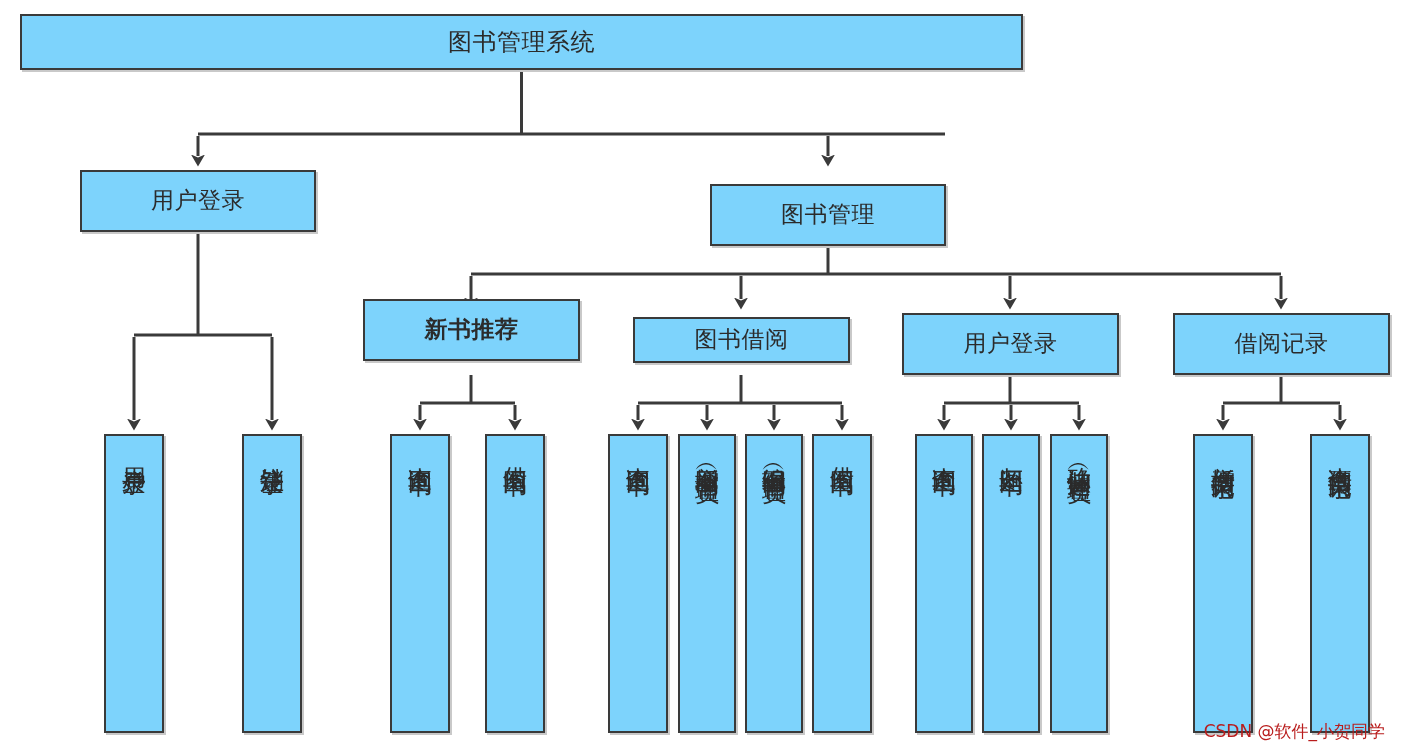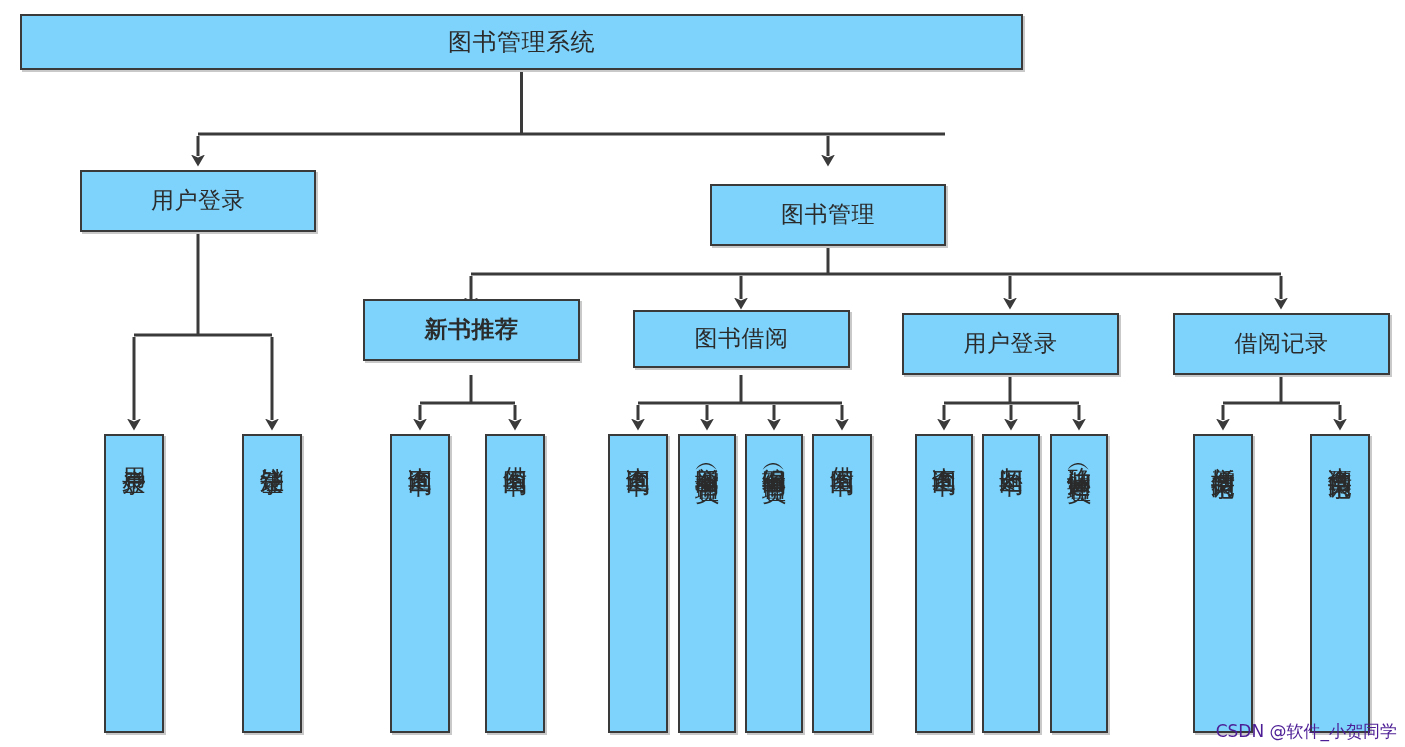--- a/index.html
+++ b/index.html
@@ -55,24 +55,24 @@
   .node.vertical .label {
     writing-mode: vertical-rl;
     text-orientation: upright;
     font-size: 24px;
     letter-spacing: 2px;
     line-height: 1;
   }
   .node.root .label { font-size: 24px; }
   .watermark {
     position: absolute;
-    right: 8px;
+    right: 20px;
     bottom: 4px;
     font-size: 17px;
-    color: #4c1d95;
+    color: #b91c1c;
     z-index: 5;
     white-space: nowrap;
     font-family: "DejaVu Sans", "Liberation Sans", sans-serif;
   }
 </style>
 </head>
 <body>
 
 <div id="canvas">
 
@@ -133,21 +133,21 @@
   <div class="node horizontal" style="left:80px;top:170px;width:236px;height:62px;">
     <span class="label">用户登录</span>
   </div>
   <div class="node horizontal" style="left:710px;top:184px;width:236px;height:62px;">
     <span class="label">图书管理</span>
   </div>
 
   <div class="node horizontal" style="left:363px;top:299px;width:217px;height:62px;font-weight:bold;">
     <span class="label">新书推荐</span>
   </div>
-  <div class="node horizontal" style="left:633px;top:310px;width:217px;height:58px;">
+  <div class="node horizontal" style="left:633px;top:317px;width:217px;height:46px;">
     <span class="label">图书借阅</span>
   </div>
   <div class="node horizontal" style="left:902px;top:313px;width:217px;height:62px;">
     <span class="label">用户登录</span>
   </div>
   <div class="node horizontal" style="left:1173px;top:313px;width:217px;height:62px;">
     <span class="label">借阅记录</span>
   </div>
 
   <div class="node vertical" style="left:104px;top:434px;width:60px;height:299px;">

